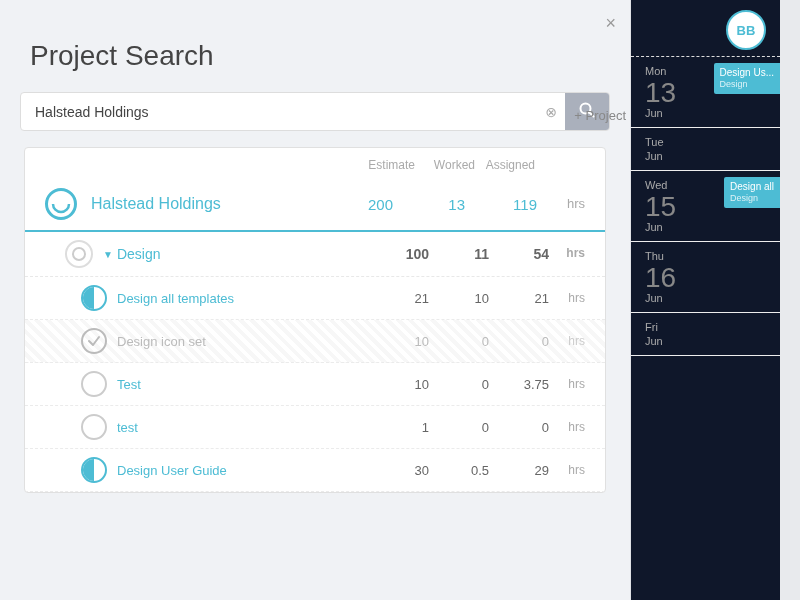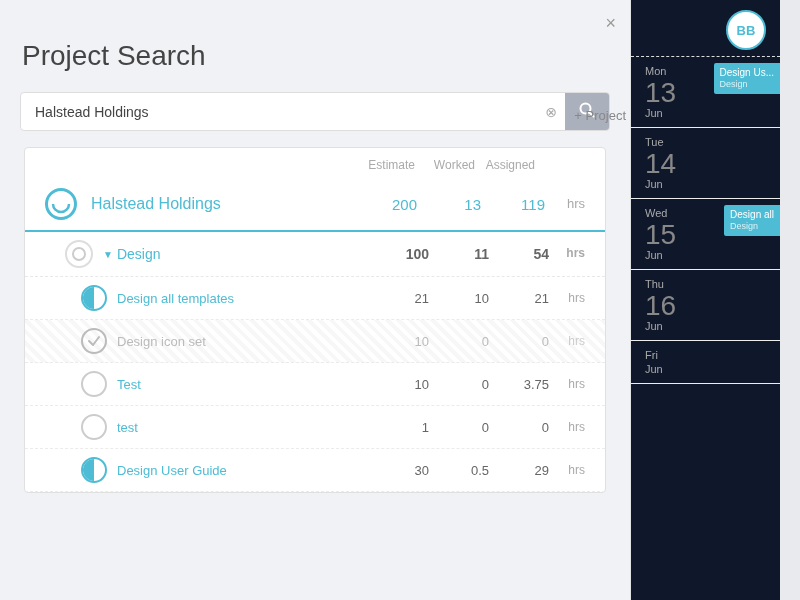--- a/index.html
+++ b/index.html
@@ -31,21 +31,21 @@
       cursor: pointer;
       background: none;
       border: none;
       line-height: 1;
     }
 
     .page-title {
       font-size: 28px;
       color: #444;
       font-weight: 300;
-      padding: 40px 30px 20px 22px;
+      padding: 40px 30px 20px 30px;
     }
 
     .add-project-btn {
       position: absolute;
       top: 108px;
       right: 4px;
       color: #888;
       font-size: 13px;
       cursor: pointer;
       background: none;
@@ -140,21 +140,21 @@
 
     .parent-name {
       flex: 1;
       font-size: 16px;
       color: #4dbcd4;
       font-weight: 500;
     }
 
     .parent-nums {
       display: flex;
-      gap: 4px;
+      gap: 12px;
     }
 
     .num-cell {
       width: 60px;
       text-align: right;
       font-size: 15px;
       color: #4dbcd4;
     }
 
     .hrs-label {
@@ -516,21 +516,20 @@
     <div class="cal-day-num">13</div>
     <div class="cal-day-month">Jun</div>
     <div class="cal-event">
       <div>Design Us...</div>
       <div class="cal-event-label">Design</div>
     </div>
   </div>
 
   <div class="calendar-day">
     <div class="cal-day-name">Tue</div>
-    <div class="cal-day-num">14</div>
     <div class="cal-day-month">Jun</div>
   </div>
 
   <div class="calendar-day">
     <div class="cal-day-name">Wed</div>
     <div class="cal-day-num">15</div>
     <div class="cal-day-month">Jun</div>
     <div class="cal-event">
       <div>Design all</div>
       <div class="cal-event-label">Design</div>

